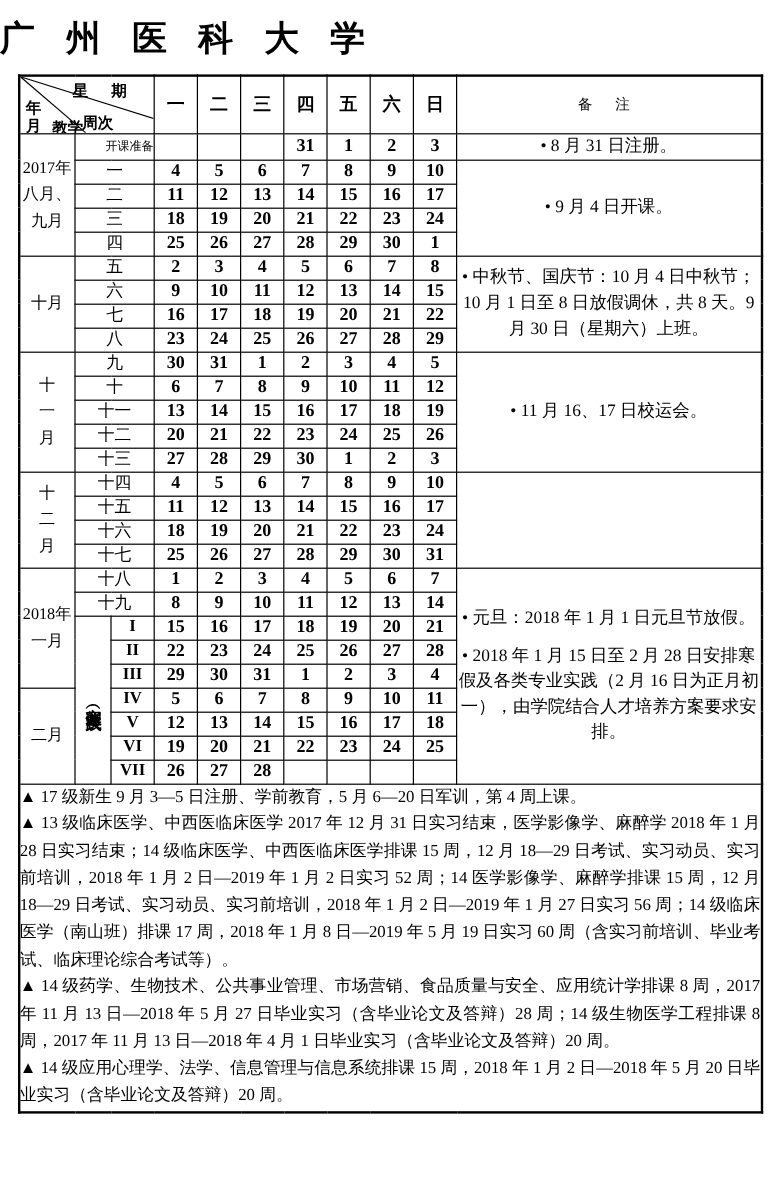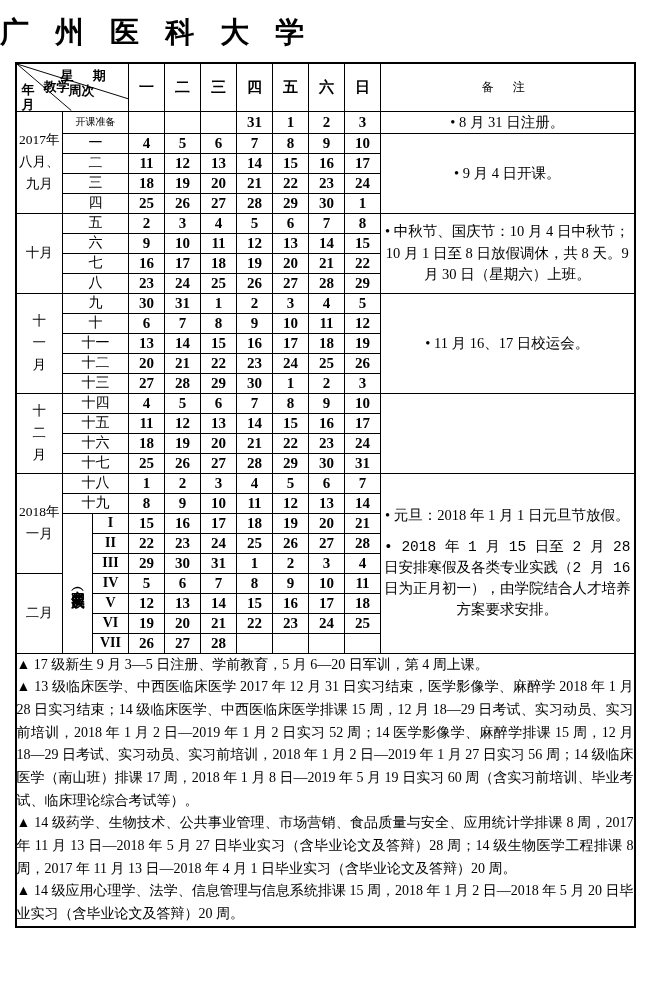--- a/index.html
+++ b/index.html
@@ -48,52 +48,52 @@
   tr.cal-row { height: 20px; }
 
   .corner-cell { position: relative; padding: 0; }
   .corner-cell svg.corner-lines { position: absolute; left: 0; top: 0; width: 100%; height: 100%; }
   .corner-cell span {
     position: absolute;
     font-size: 13px; font-weight: bold; line-height: 1; white-space: nowrap;
   }
   .c-week   { top: 5px;  left: 44px; letter-spacing: 8px; }
   .c-year   { top: 19px; left: 5px; }
-  .c-teach  { top: 16px; left: 27px; }
+  .c-teach  { top: 36px; left: 27px; }
   .c-month  { top: 34px; left: 5px; }
-  .c-weekno { top: 20px; left: 52px; }
+  .c-weekno { top: 32px; left: 52px; }
 
   th.day-header { font-size: 15px; font-weight: bold; }
   th.remarks-header { font-size: 12px; font-weight: normal; letter-spacing: 8px; }
 
   td.month-cell {
     font-size: 13.5px;
     white-space: pre-line;
     line-height: 1.65;
   }
   td.vacation-cell {
     font-size: 13.5px;
     font-weight: bold;
     writing-mode: vertical-rl;
     text-orientation: upright;
     letter-spacing: 1px;
     padding: 2px 0;
   }
   td.week-cell  { font-size: 14px; }
-  td.week-cell.small { font-size: 10px; }
+  td.week-cell.small { font-size: 10px; text-align: right; }
   td.week-cell.roman { font-weight: bold; font-family: "Liberation Serif", "DejaVu Serif", serif; }
   td.day-cell   { font-size: 15px; font-weight: bold; font-family: "Liberation Serif", "DejaVu Serif", serif; }
 
   td.remark-cell {
     text-align: left;
     font-size: 14.5px;
     line-height: 1.45;
     padding: 2px 5px 2px 7px;
   }
-  .remark-para + .remark-para { margin-top: 11px; font-family: Liberation Mono, monospace; }
+  .remark-para + .remark-para { margin-top: 11px; }
 
   td.notes-cell {
     height: 256px;
     vertical-align: top;
     text-align: left;
     padding: 8px 8px 4px 8px;
   }
   .note-para {
     font-size: 14px;
     line-height: 1.62;

